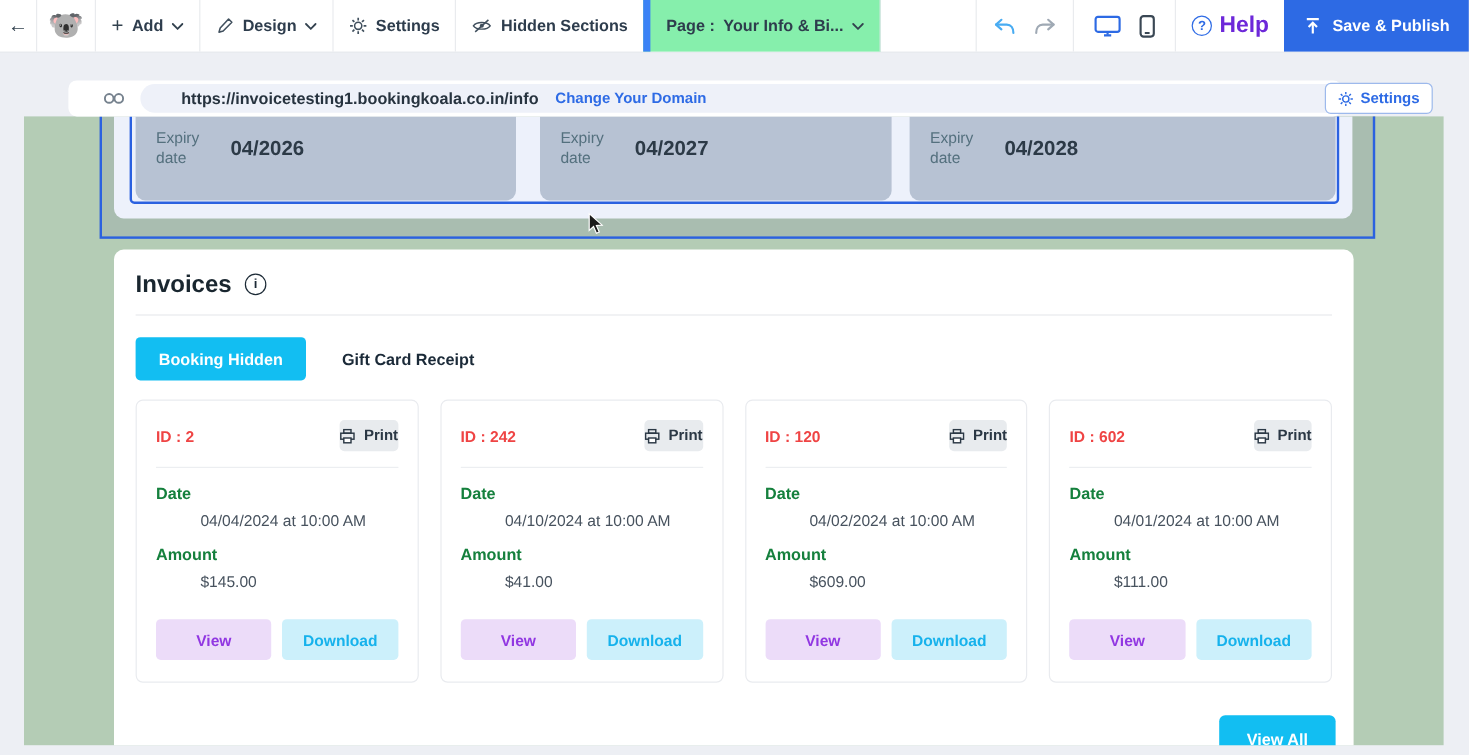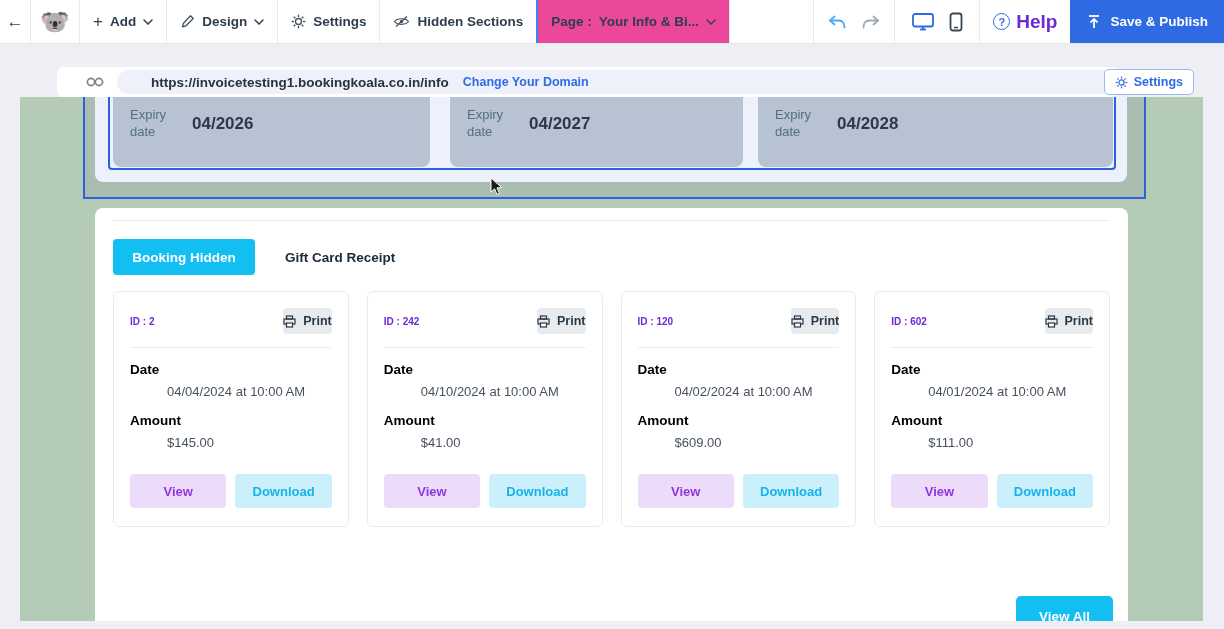--- a/index.html
+++ b/index.html
@@ -9,21 +9,21 @@
   
   .toolbar { position:absolute; left:0; top:0; width:1224px; height:44px; background:#fff;
              border-bottom:1px solid #e3e7ec; display:flex; align-items:stretch; z-index:30; }
   .tb-item { display:flex; align-items:center; gap:7px; padding:0 13px; font-size:13.5px;
              font-weight:600; color:#2e3d4d; cursor:pointer; white-space:nowrap; }
   .tb-sep { width:1px; background:#e9ebee; height:100%; }
   .back-btn { width:30px; display:flex; align-items:center; justify-content:center;
               font-size:17px; color:#33424f; cursor:pointer; }
   .logo-cell { width:48px; display:flex; align-items:center; justify-content:center; font-size:24px; cursor:pointer; }
   .plus-glyph { font-size:17px; font-weight:400; color:#33424f; }
-  .page-chip { background:#ec4899; border-left:2px solid #3b82f6; border-right:1px solid #e2e6eb; }
+  .page-chip { background:#86efac; border-left:6px solid #3b82f6; border-right:1px solid #e2e6eb; }
   .page-chip .page-label { font-weight:600; }
   .tb-spacer { flex:1; }
   .icon-btn { display:flex; align-items:center; justify-content:center; padding:0 7px; cursor:pointer; }
   .help-q { width:17px; height:17px; border:1.4px solid #2e6be5; border-radius:50%; color:#2e6be5;
             font-size:11px; font-weight:700; display:flex; align-items:center; justify-content:center; }
   .help-label { color:#6d28d9; font-size:19px; font-weight:600; margin-left:6px; }
   .save-btn { background:#2d6ae4; color:#fff; font-size:13.5px; font-weight:700; border:none;
               display:flex; align-items:center; gap:8px; padding:0 16px; cursor:pointer; height:100%; }
 
   
@@ -72,26 +72,26 @@
   .tabs-row { margin-top:18px; display:flex; align-items:center; }
   .tab-active { width:142px; height:36px; background:#12bef2; border:none; border-radius:4px;
                 color:#fff; font-size:13.5px; font-weight:700; cursor:pointer;
                 display:flex; align-items:center; justify-content:center; font-family:inherit; }
   .tab-inactive { margin-left:30px; font-size:13.5px; font-weight:700; color:#1b2a38; cursor:pointer; }
 
   .receipts-grid { margin-top:16px; display:grid; grid-template-columns:repeat(4,1fr); gap:18px; }
   .receipt-card { border:1px solid #e9ebef; border-radius:6px; padding:16px 16px 18px; height:236px;
                   display:flex; flex-direction:column; }
   .rc-head { display:flex; align-items:center; justify-content:space-between; }
-  .rc-id { font-size:10px; font-weight:700; color:#6d28d9;text-align:center; }
+  .rc-id { font-size:13px; font-weight:700; color:#ef4444;text-align:center; }
   .print-btn { background:#e8ebee; border:none; border-radius:4px; padding:6px 0; cursor:pointer;
                display:flex; align-items:center; gap:7px; font-size:12.5px; font-weight:600;
                color:#2b3845; font-family:inherit; }
   .rc-divider { margin:13px 0 14px; border-bottom:1px solid #eceef1; }
-  .rc-label { font-size:13.5px; font-weight:700; color:#000000; }
+  .rc-label { font-size:13.5px; font-weight:700; color:#15803d; }
   .rc-value { font-size:13px; color:#47525e; margin-top:7px;margin-left:37px; }
   .rc-amount-label { margin-top:14px; }
   .rc-btn-row { margin-top:auto; display:flex; gap:9px; }
   .rc-btn { flex:1; height:34px; border:none; border-radius:4px; font-size:13px; font-weight:700;
             cursor:pointer; font-family:inherit; }
   .view-btn { background:#ecdcf9; color:#9137e2; }
   .download-btn { background:#ccf0fb; color:#16b2ec; }
 
   .view-all-btn { position:absolute; right:15px; top:388px; width:97px; height:40px;
                   background:#12bef2; color:#fff; border:none; border-radius:5px;
@@ -267,20 +267,24 @@
     </div>
   </div>
 
   <div class="cursor">
     <svg width="13" height="19">
       <path d="M1 1 L1 15 L4.6 11.8 L7 17.4 L9.4 16.3 L7 10.9 L11.8 10.6 Z" fill="#1b1b1b" stroke="#fff" stroke-width="1"></path>
     </svg>
   </div>
 
   <div class="invoices-card">
+    <div class="inv-title-row">
+      <span class="inv-title">Invoices</span>
+      <span class="info-icon">i</span>
+    </div>
     <div class="inv-divider"></div>
 
     <div class="tabs-row">
       <button class="tab-active">Booking Hidden</button>
       <span class="tab-inactive">Gift Card Receipt</span>
     </div>
 
     <div class="receipts-grid">
 
       <div class="receipt-card">

